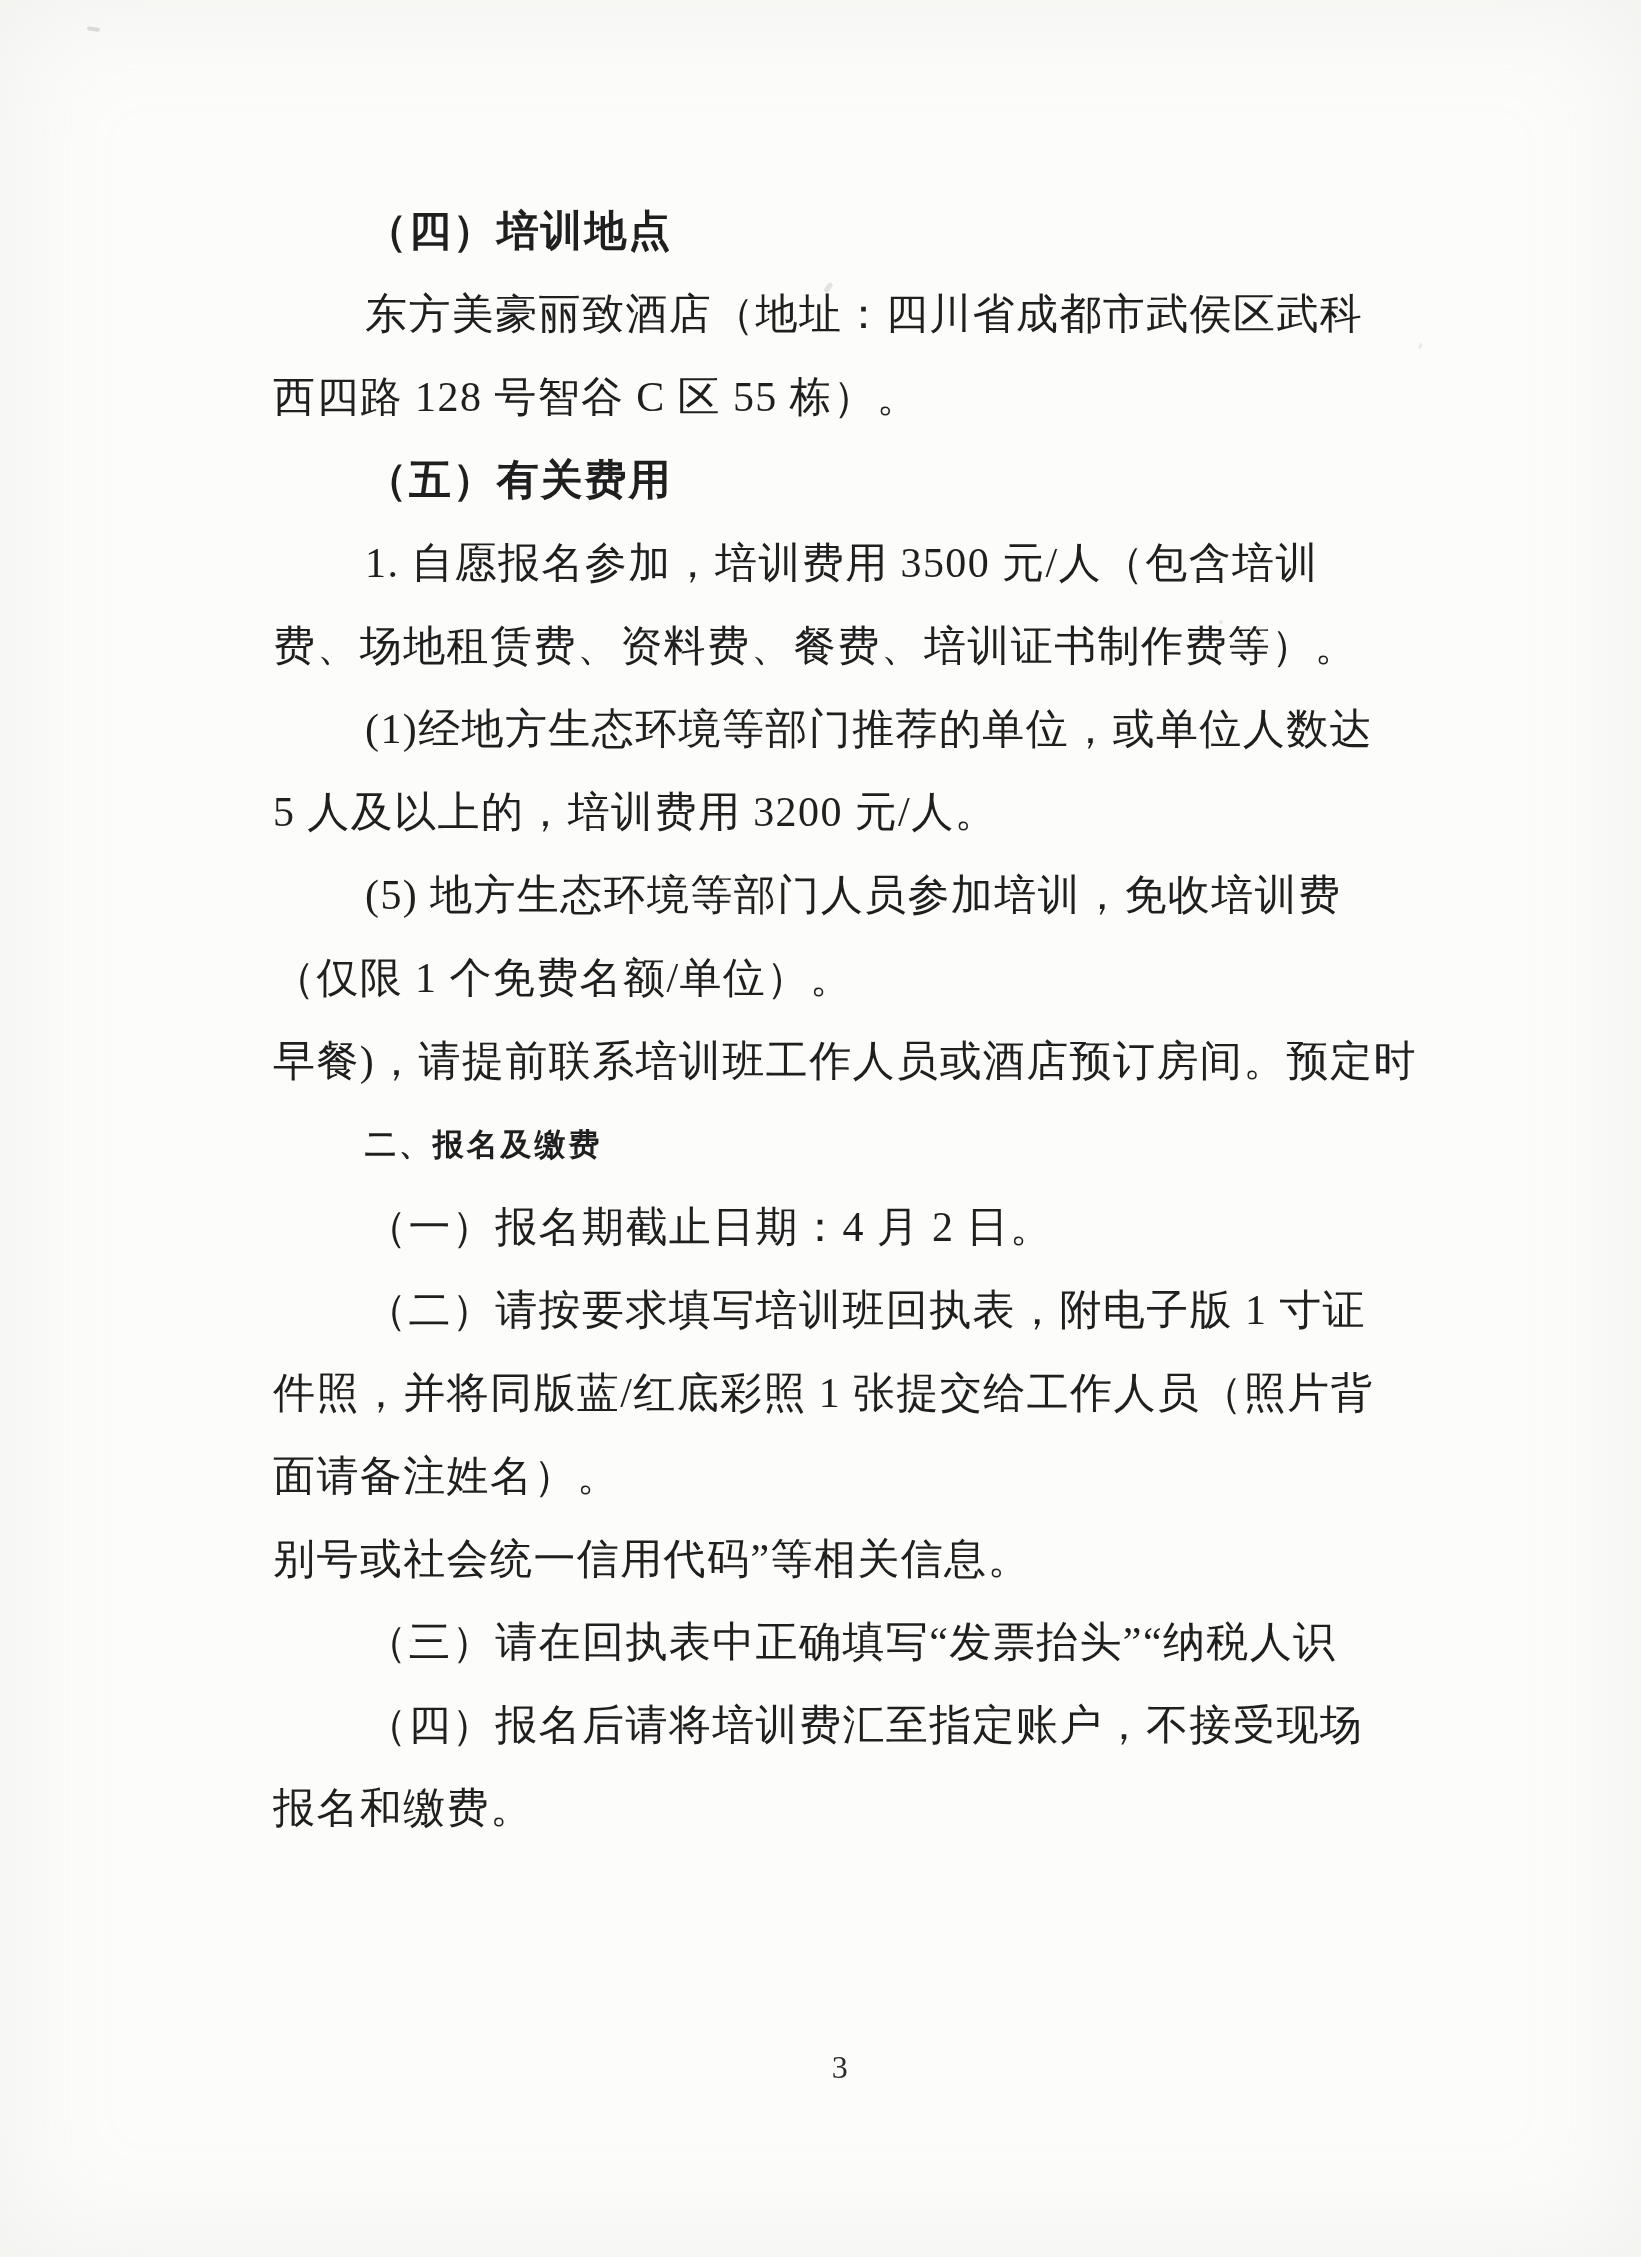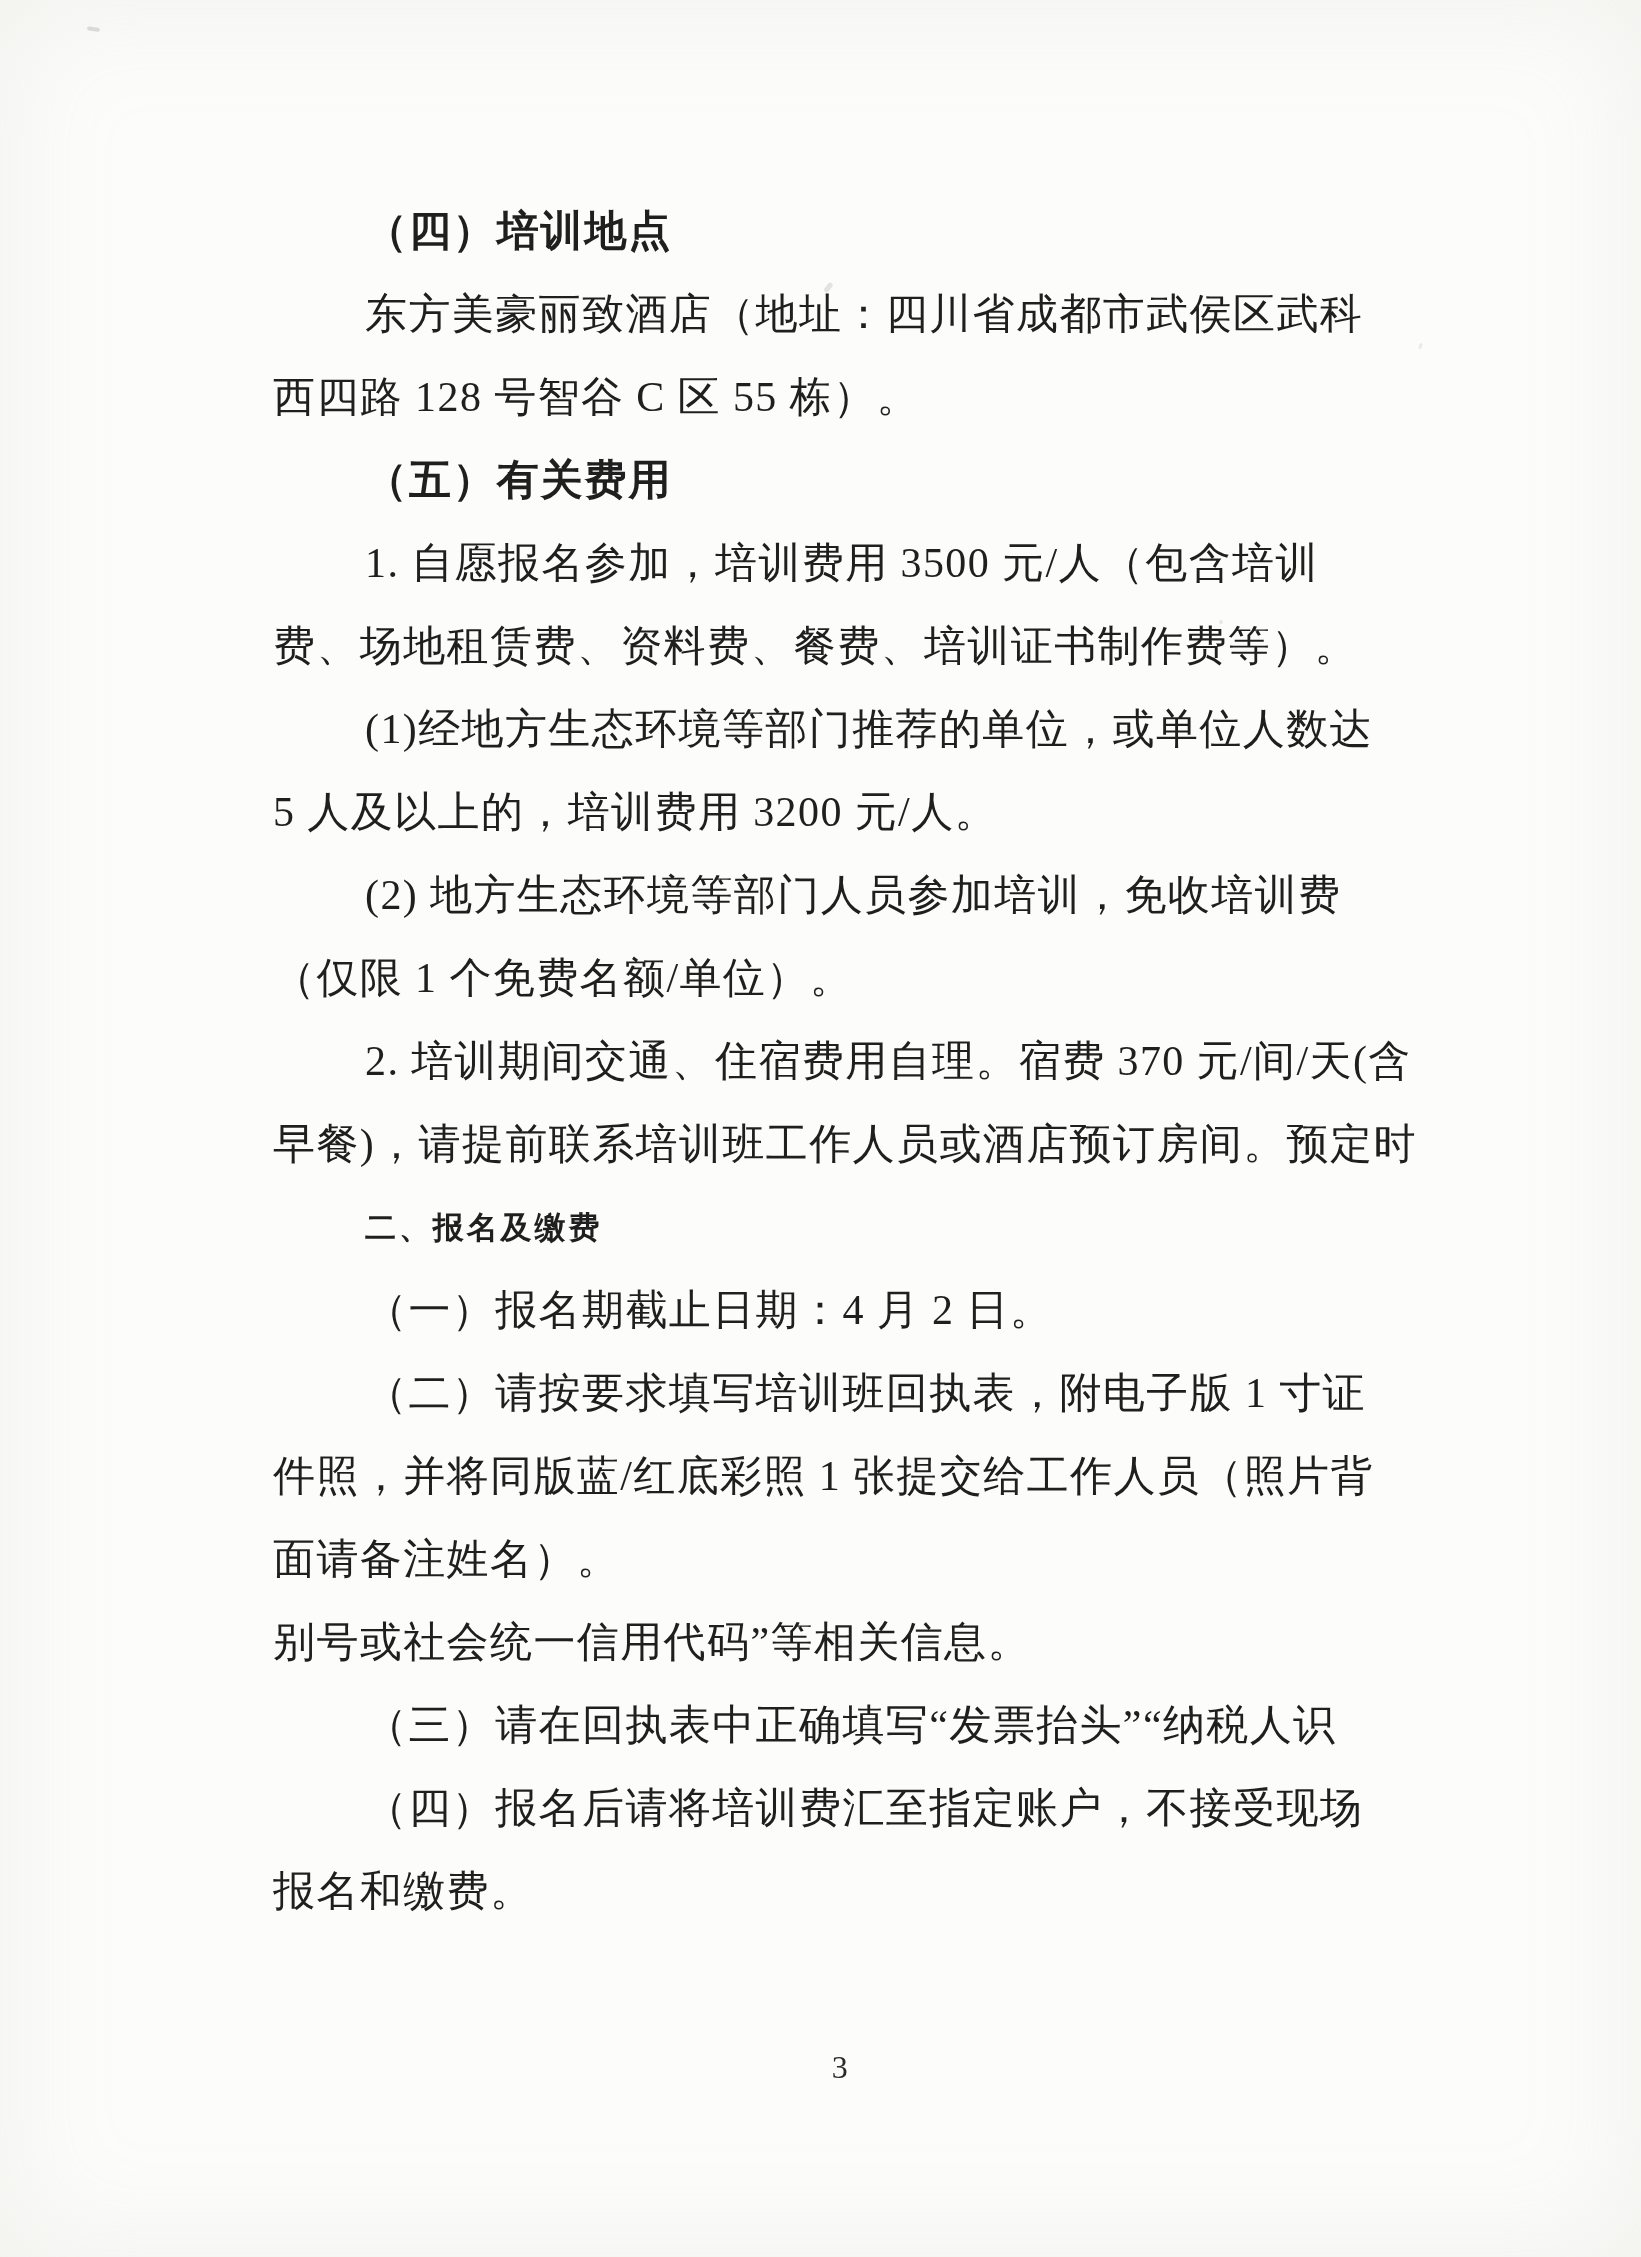--- a/index.html
+++ b/index.html
@@ -74,23 +74,22 @@
 
   <div class="textblock">
     <div class="line h2 indent">（四）培训地点</div>
     <div class="line indent">东方美豪丽致酒店（地址：四川省成都市武侯区武科</div>
     <div class="line">西四路 128 号智谷 C 区 55 栋）。</div>
     <div class="line h2 indent">（五）有关费用</div>
     <div class="line indent">1. 自愿报名参加，培训费用 3500 元/人（包含培训</div>
     <div class="line">费、场地租赁费、资料费、餐费、培训证书制作费等）。</div>
     <div class="line indent">(1)经地方生态环境等部门推荐的单位，或单位人数达</div>
     <div class="line">5 人及以上的，培训费用 3200 元/人。</div>
-    <div class="line indent">(2) 地方生态环境等部门人员参加培训，免收培训费</div>
+    <div class="line indent">(5) 地方生态环境等部门人员参加培训，免收培训费</div>
     <div class="line">（仅限 1 个免费名额/单位）。</div>
-    <div class="line indent">2. 培训期间交通、住宿费用自理。宿费 370 元/间/天(含</div>
     <div class="line">早餐)，请提前联系培训班工作人员或酒店预订房间。预定时</div>
     <div class="line h1 indent">二、报名及缴费</div>
     <div class="line indent">（一）报名期截止日期：4 月 2 日。</div>
     <div class="line indent">（二）请按要求填写培训班回执表，附电子版 1 寸证</div>
     <div class="line">件照，并将同版蓝/红底彩照 1 张提交给工作人员（照片背</div>
     <div class="line">面请备注姓名）。</div>
     <div class="line">别号或社会统一信用代码”等相关信息。</div>
     <div class="line indent">（三）请在回执表中正确填写“发票抬头”“纳税人识</div>
     <div class="line indent">（四）报名后请将培训费汇至指定账户，不接受现场</div>
     <div class="line">报名和缴费。</div>

